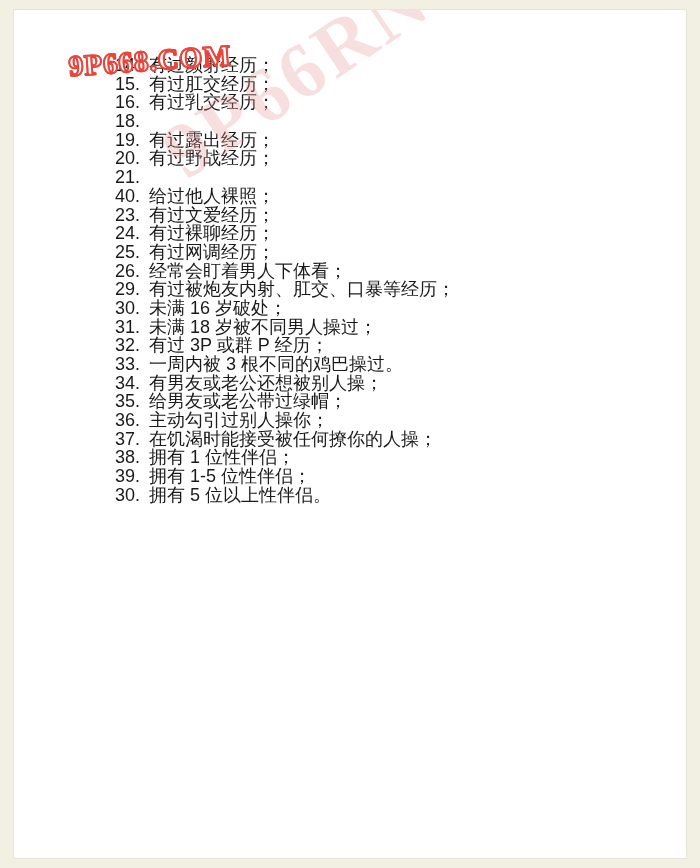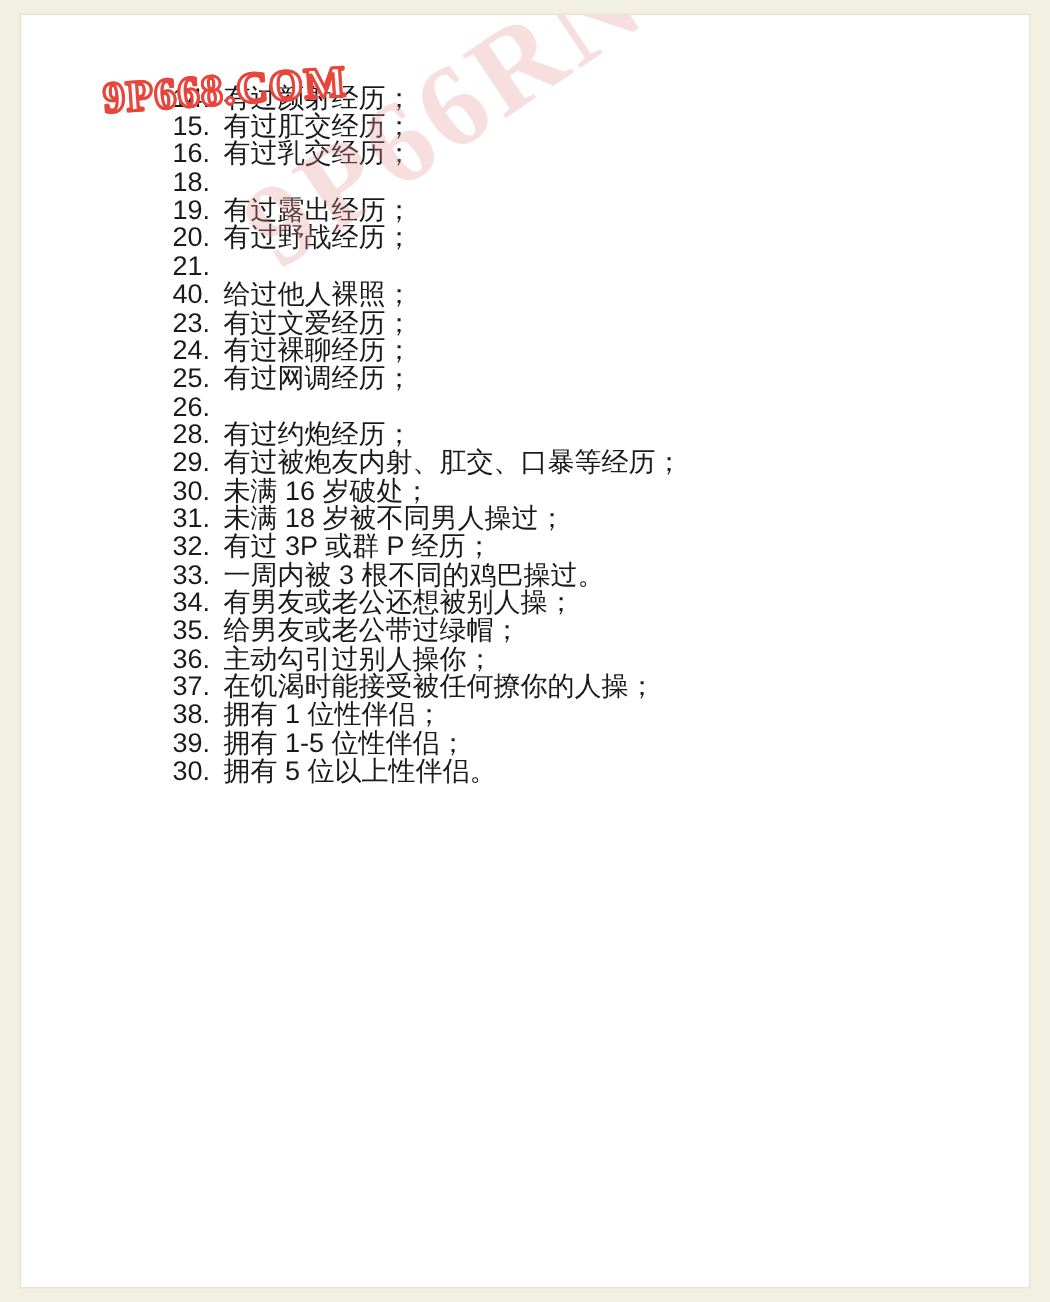--- a/index.html
+++ b/index.html
@@ -132,24 +132,21 @@
         <div class="item">
           <span class="num">24.</span>
           <span class="txt">有过裸聊经历；</span>
         </div>
         <div class="item">
           <span class="num">25.</span>
           <span class="txt">有过网调经历；</span>
         </div>
         <div class="item">
           <span class="num">26.</span>
-        </div>
-        <div class="item">
-          <span class="num">28.</span>
-          <span class="txt">有过约炮经历；</span>
+          <span class="txt">经常会盯着男人下体看；</span>
         </div>
         <div class="item">
           <span class="num">29.</span>
           <span class="txt">有过被炮友内射、肛交、口暴等经历；</span>
         </div>
         <div class="item">
           <span class="num">30.</span>
           <span class="txt">未满 16 岁破处；</span>
         </div>
         <div class="item">

